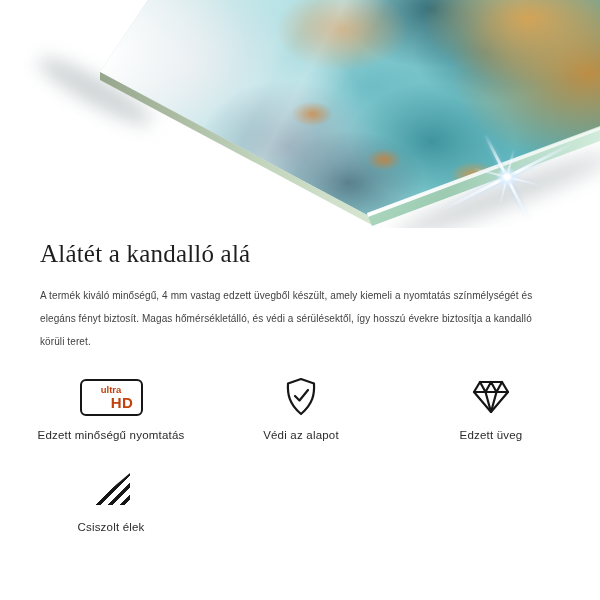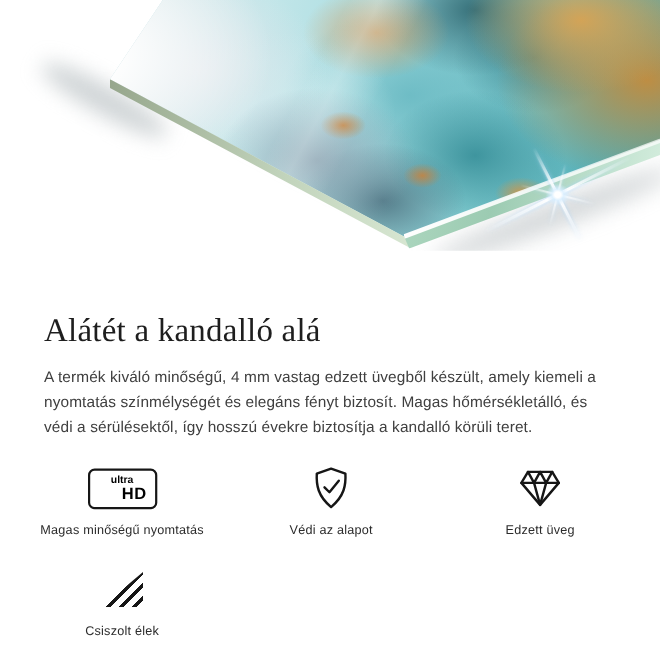--- a/index.html
+++ b/index.html
@@ -101,31 +101,30 @@
   .glint .core {
     position: absolute; left: -11px; top: -10px; width: 22px; height: 20px; border-radius: 50%;
     background: radial-gradient(closest-side, #ffffff 25%, rgba(220,240,255,0.85) 50%, rgba(200,230,255,0) 100%);
   }
 
   
   .content { padding: 8px 40px 0 40px; }
   .title {
     font-family: "Liberation Serif", serif;
     font-weight: 400;
-    font-size: 30px;
+    font-size: 25px;
     line-height: 36px;
     color: #1e1e1e;
     letter-spacing: 0.2px;
-    margin-top: 47px;
   }
   .title span { display: block; }
   .lead {
     margin-top: 12px;
     width: 512px;
-    font-size: 14px;
+    font-size: 10px;
     line-height: 23px;
     color: #3f3f3f;
     letter-spacing: 0.1px;
   }
 
   
   .features {
     margin-top: 20px;
     padding: 0 14px 0 16px;
     display: grid;
@@ -148,21 +147,21 @@
     letter-spacing: 0.2px;
     white-space: nowrap;
   }
   .icon-stroke { stroke: #161616; fill: none; stroke-width: 2.2; stroke-linecap: round; stroke-linejoin: round; }
   .icon-fill   { fill: #161616; }
   .uhd-box {
     width: 63px; height: 37px;
     border: 2.5px solid #161616; border-radius: 6px;
     display: flex; flex-direction: column;
     align-items: center; justify-content: center;
-    color: #000000;
+    color: #c2410c;
   }
   .uhd-top { font-size: 9.5px; font-weight: 700; line-height: 10px; letter-spacing: 0; }
   .uhd-bottom { font-size: 15px; font-weight: 700; line-height: 15px; letter-spacing: 0.5px; padding-left: 22px; }
   .stripes {
     width: 38px; height: 32px;
     background: repeating-linear-gradient(135deg, #161616 0 3.4px, transparent 3.4px 8.4px);
     clip-path: polygon(0 100%, 100% 0, 100% 100%);
   }
 </style>
 </head>
@@ -197,21 +196,21 @@
   <div class="features">
 
 
     <div class="feature">
       <div class="icon-box">
         <div class="uhd-box">
           <span class="uhd-top">ultra</span>
           <span class="uhd-bottom">HD</span>
         </div>
       </div>
-      <div class="label">Magas minőségű nyomtatás</div>
+      <div class="label">Edzett minőségű nyomtatás</div>
     </div>
 
     <div class="feature">
       <div class="icon-box">
         <svg width="38" height="42" viewBox="0 0 38 42">
           <path class="icon-stroke" d="M19 3 L32 7.5 C32.6 18 31 28 19 38 C7 28 5.4 18 6 7.5 Z"></path>
           <polyline class="icon-stroke" points="13,20 17.5,24.5 26,14"></polyline>
         </svg>
       </div>
       <div class="label">Védi az alapot</div>

